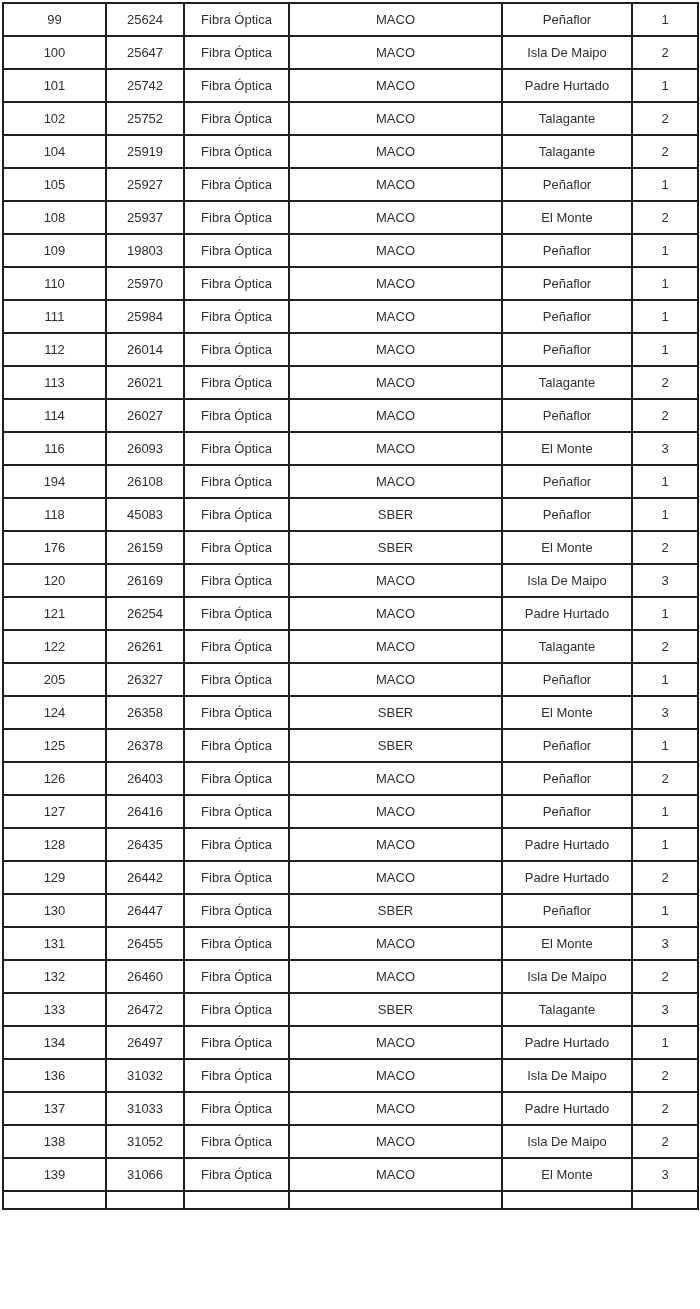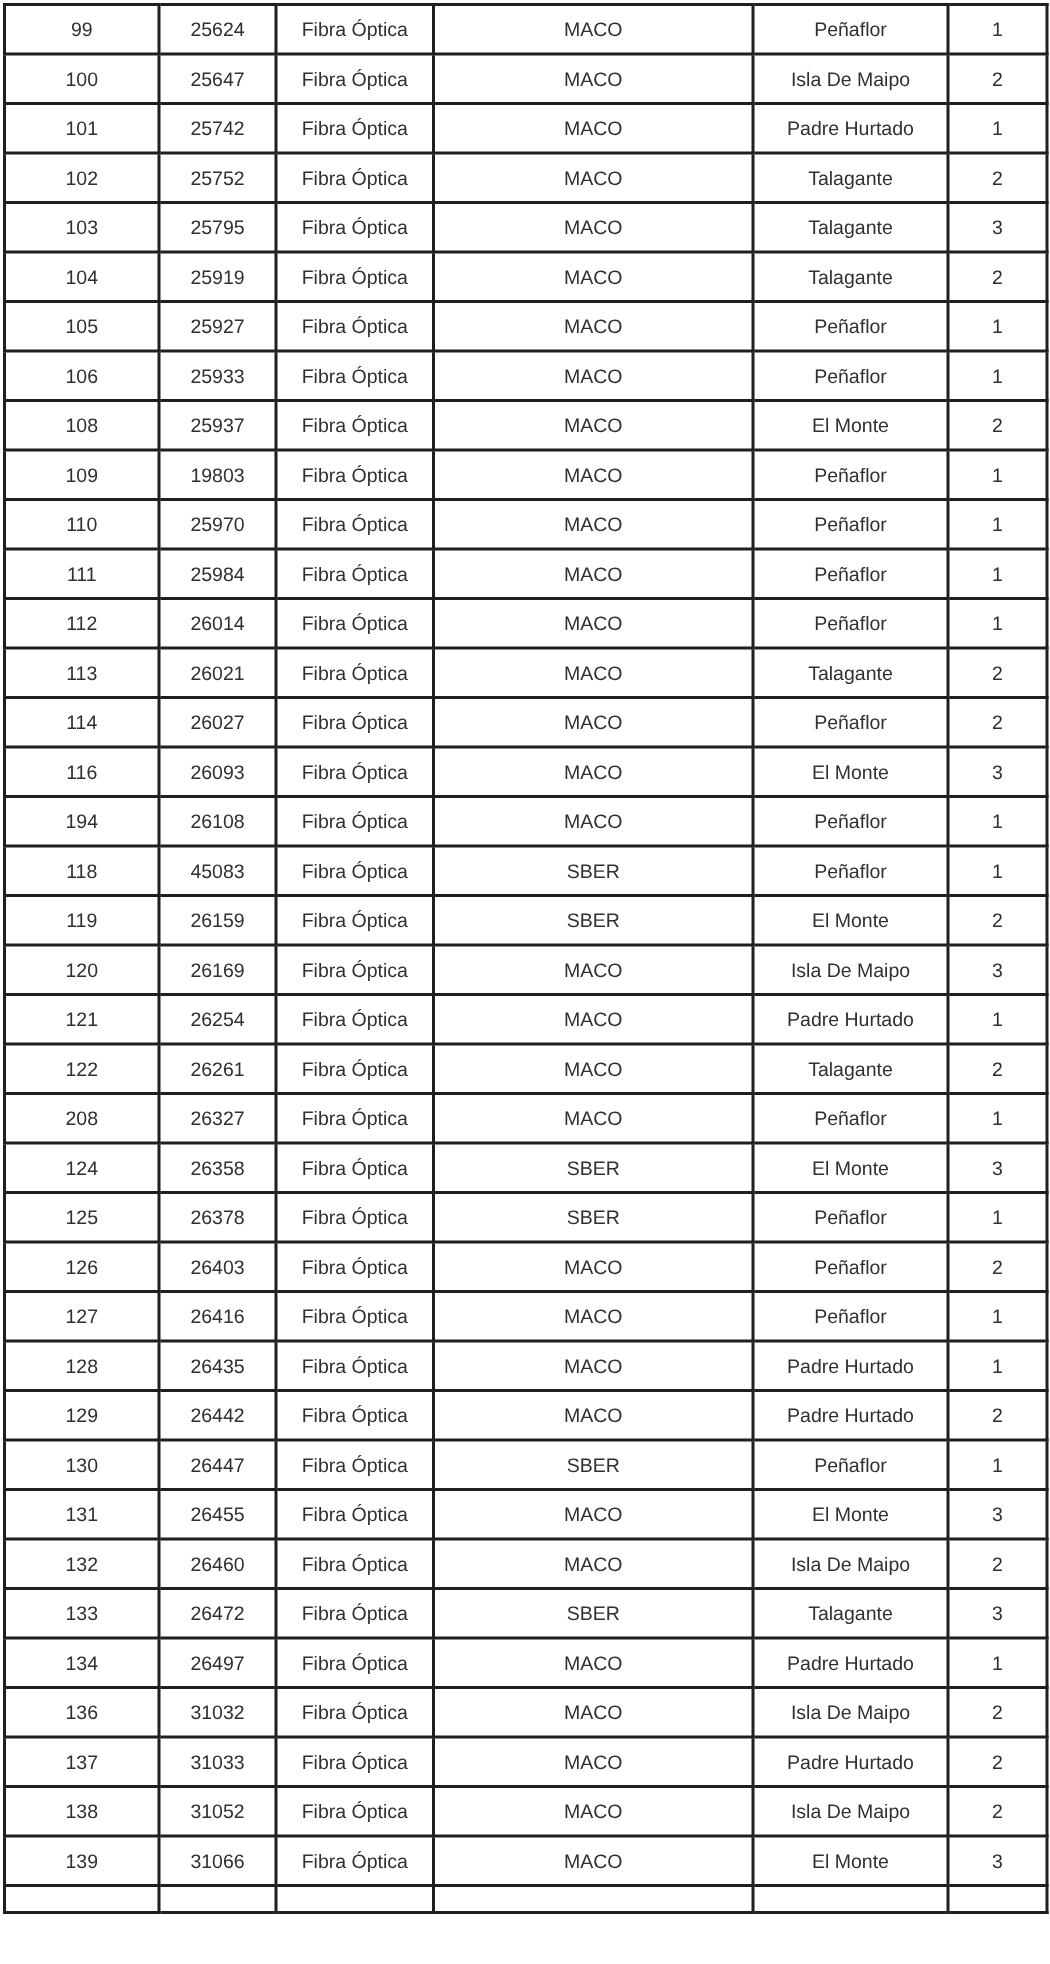--- a/index.html
+++ b/index.html
@@ -80,52 +80,36 @@
   </tr>
         <tr>
     <td>102</td>
     <td>25752</td>
     <td>Fibra Óptica</td>
     <td>MACO</td>
     <td>Talagante</td>
     <td>2</td>
   </tr>
         <tr>
-    <td>103</td>
-    <td>25795</td>
-    <td>Fibra Óptica</td>
-    <td>MACO</td>
-    <td>Talagante</td>
-    <td>3</td>
-  </tr>
-        <tr>
     <td>104</td>
     <td>25919</td>
     <td>Fibra Óptica</td>
     <td>MACO</td>
     <td>Talagante</td>
     <td>2</td>
   </tr>
         <tr>
     <td>105</td>
     <td>25927</td>
     <td>Fibra Óptica</td>
     <td>MACO</td>
     <td>Peñaflor</td>
     <td>1</td>
   </tr>
         <tr>
-    <td>106</td>
-    <td>25933</td>
-    <td>Fibra Óptica</td>
-    <td>MACO</td>
-    <td>Peñaflor</td>
-    <td>1</td>
-  </tr>
-        <tr>
     <td>108</td>
     <td>25937</td>
     <td>Fibra Óptica</td>
     <td>MACO</td>
     <td>El Monte</td>
     <td>2</td>
   </tr>
         <tr>
     <td>109</td>
     <td>19803</td>
@@ -192,21 +176,21 @@
   </tr>
         <tr>
     <td>118</td>
     <td>45083</td>
     <td>Fibra Óptica</td>
     <td>SBER</td>
     <td>Peñaflor</td>
     <td>1</td>
   </tr>
         <tr>
-    <td>119</td>
+    <td>176</td>
     <td>26159</td>
     <td>Fibra Óptica</td>
     <td>SBER</td>
     <td>El Monte</td>
     <td>2</td>
   </tr>
         <tr>
     <td>120</td>
     <td>26169</td>
     <td>Fibra Óptica</td>
@@ -224,21 +208,21 @@
   </tr>
         <tr>
     <td>122</td>
     <td>26261</td>
     <td>Fibra Óptica</td>
     <td>MACO</td>
     <td>Talagante</td>
     <td>2</td>
   </tr>
         <tr>
-    <td>208</td>
+    <td>205</td>
     <td>26327</td>
     <td>Fibra Óptica</td>
     <td>MACO</td>
     <td>Peñaflor</td>
     <td>1</td>
   </tr>
         <tr>
     <td>124</td>
     <td>26358</td>
     <td>Fibra Óptica</td>

